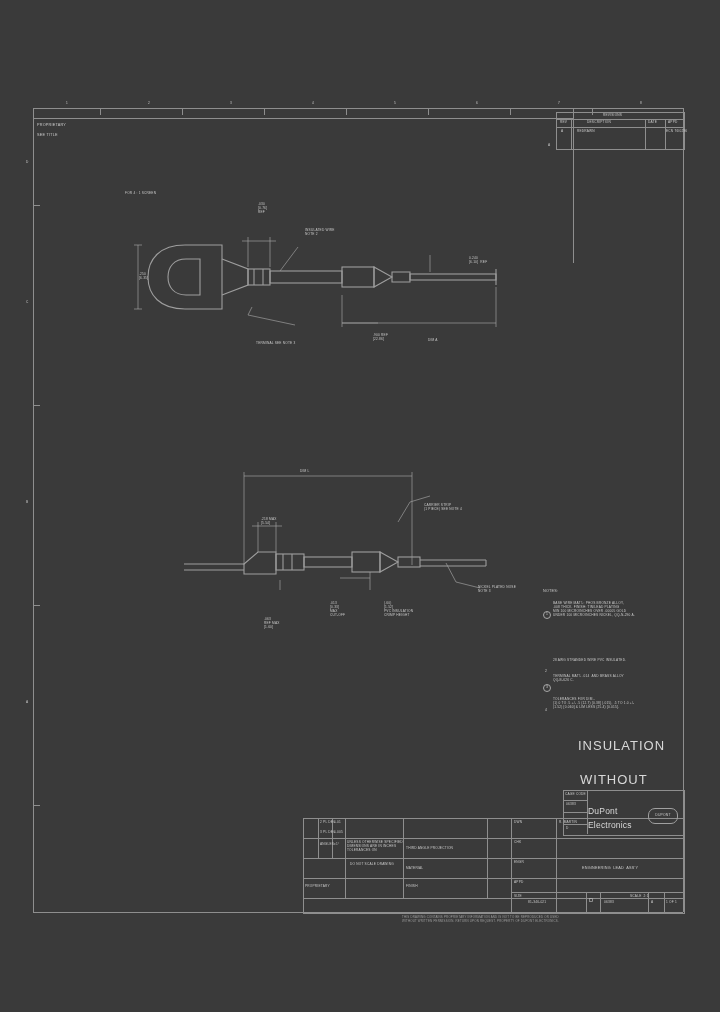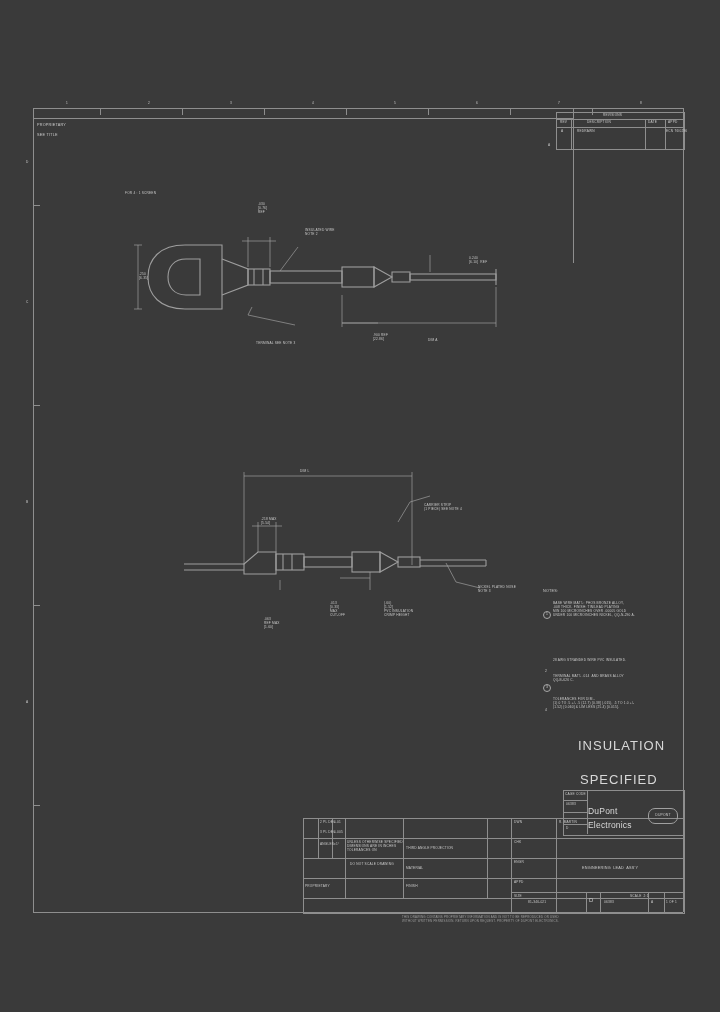--- a/index.html
+++ b/index.html
@@ -226,21 +226,21 @@
   </div>
 
   <div class="abs" style="left:543px;top:697px;width:145px;">
     <span class="circnum" style="border:none;">4</span>
     <span class="txt xs" style="position:absolute;left:10px;top:0px;">TOLERANCES FOR DIM -
 (1) 0 TO .5 +/- .5 (12.7) [0.38] (.015), .5 TO 1.0 +/-
 (1.52) [0.060] &amp; LIM LESS (25.4) [0.015].</span>
   </div>
 
   <div class="txt big" style="left:578px;top:738px;">INSULATION</div>
-  <div class="txt big" style="left:580px;top:772px;">SPECIFIED</div>
+  <div class="txt big" style="left:580px;top:772px;">WITHOUT</div>
 
   <div class="frame" style="left:303px;top:818px;width:380px;height:94px;"></div>
   <div class="frame" style="left:563px;top:790px;width:120px;height:44px;"></div>
 
   <div class="txt brand" style="left:588px;top:806px;">DuPont</div>
   <div class="txt brand" style="left:588px;top:820px;text-align:right;">Electronics</div>
   <div class="abs" style="left:648px;top:808px;width:28px;height:14px;border:1px solid #a0a0a0;border-radius:7px;">
     <div class="txt xs ctr" style="left:0;top:4px;width:28px;font-size:3.4px;">DUPONT</div>
   </div>
 

